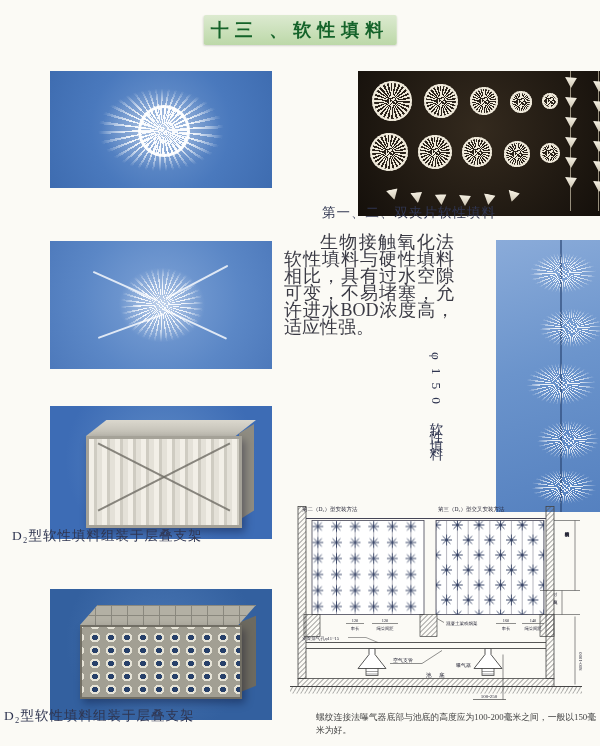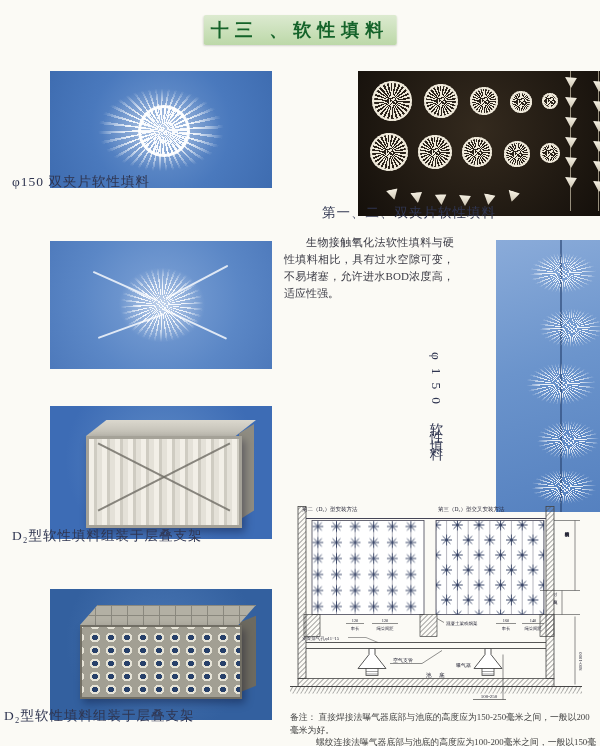--- a/index.html
+++ b/index.html
@@ -19,21 +19,21 @@
   .pseries{left:318px;top:55px;width:270px;height:145px;background:radial-gradient(circle at 45% 40%,#342a1e 0%,#15100b 85%);}
   .ptall{left:456px;top:224px;width:131px;height:272px;background:linear-gradient(165deg,#8aabd9 0%,#6b94cc 45%,#5480bf 100%);}
   
   .cap{position:absolute;font-size:13.5px;color:#2f3550;letter-spacing:1px;white-space:nowrap;}
   .cap1{left:12px;top:173px;}  .cap2{left:12px;top:356px;}
   .cap3{left:12px;top:527px;}  .cap4{left:4px;top:707px;}
   .capseries{left:322px;top:204px;}
   .vcap{position:absolute;left:427px;top:352px;height:135px;writing-mode:vertical-rl;
         text-orientation:mixed;font-size:13.5px;letter-spacing:8px;color:#2f3550;}
   
-  .text-block{position:absolute;left:284px;top:234px;width:170px;font-size:11px;
+  .text-block{position:absolute;left:284px;top:234px;width:170px;font-size:18px;
               line-height:17px;text-align:justify;color:#3a3a44;}
   .text-block p{margin:0;text-indent:2em;}
   
   .fluff{position:absolute;border-radius:50%;
     background:repeating-conic-gradient(rgba(255,255,255,.95) 0deg 3deg, rgba(255,255,255,0) 3deg 9.5deg);
     -webkit-mask:radial-gradient(closest-side,rgba(0,0,0,.95) 0 38%,rgba(0,0,0,0) 74%);
     mask:radial-gradient(closest-side,rgba(0,0,0,.95) 0 38%,rgba(0,0,0,0) 74%);}
   .haze{position:absolute;border-radius:50%;
     background:radial-gradient(closest-side,rgba(255,255,255,.55),rgba(255,255,255,0) 70%);}
   .wheel{position:absolute;border-radius:50%;border:3px solid rgba(255,255,255,.95);
@@ -86,21 +86,20 @@
 
   <div class="banner">
     <span>十三 、软性填料</span>
   </div>
 
   <figure class="photo p1">
     <div class="haze" style="left:26px;top:0;width:170px;height:116px;"></div>
     <div class="fluff" style="left:26px;top:3px;width:170px;height:112px;"></div>
     <div class="wheel" style="left:88px;top:34px;width:46px;height:46px;"></div>
   </figure>
-  <div class="cap cap1">φ150 双夹片软性填料</div>
 
   <figure class="photo p2">
     <div class="haze" style="left:50px;top:10px;width:124px;height:108px;"></div>
     <div class="strand" style="left:40px;top:44px;transform:rotate(24deg);"></div>
     <div class="strand" style="left:112px;top:40px;transform:rotate(-28deg);"></div>
     <div class="strand" style="left:46px;top:84px;transform:rotate(-20deg);"></div>
     <div class="strand" style="left:110px;top:82px;transform:rotate(25deg);"></div>
     <div class="fluff" style="left:56px;top:14px;width:112px;height:100px;"></div>
   </figure>
 
@@ -277,19 +276,16 @@
         <line x1="272" y1="88" x2="272" y2="112"></line>
         <line x1="285" y1="114" x2="285" y2="182"></line>
       </g>
       <text x="277" y="26" font-size="4.6" style="writing-mode:vertical-rl;">填料有效长度</text>
       <text x="265" y="90" font-size="3.9" style="writing-mode:vertical-rl;">70 绳距</text>
       <text transform="translate(292,168) rotate(-90)" font-size="4.8">800-1000</text>
     </svg>
   </div>
 
   <div class="notes">
-    <div class="note-line">
-      <span class="note-label">备注：</span><span>直接焊接法曝气器底部与池底的高度应为150-250毫米之间，一般以200毫米为好。</span>
-    </div>
     <div class="note-line indent">螺纹连接法曝气器底部与池底的高度应为100-200毫米之间，一般以150毫米为好。</div>
   </div>
 
 </div>
 
 </body></html>

